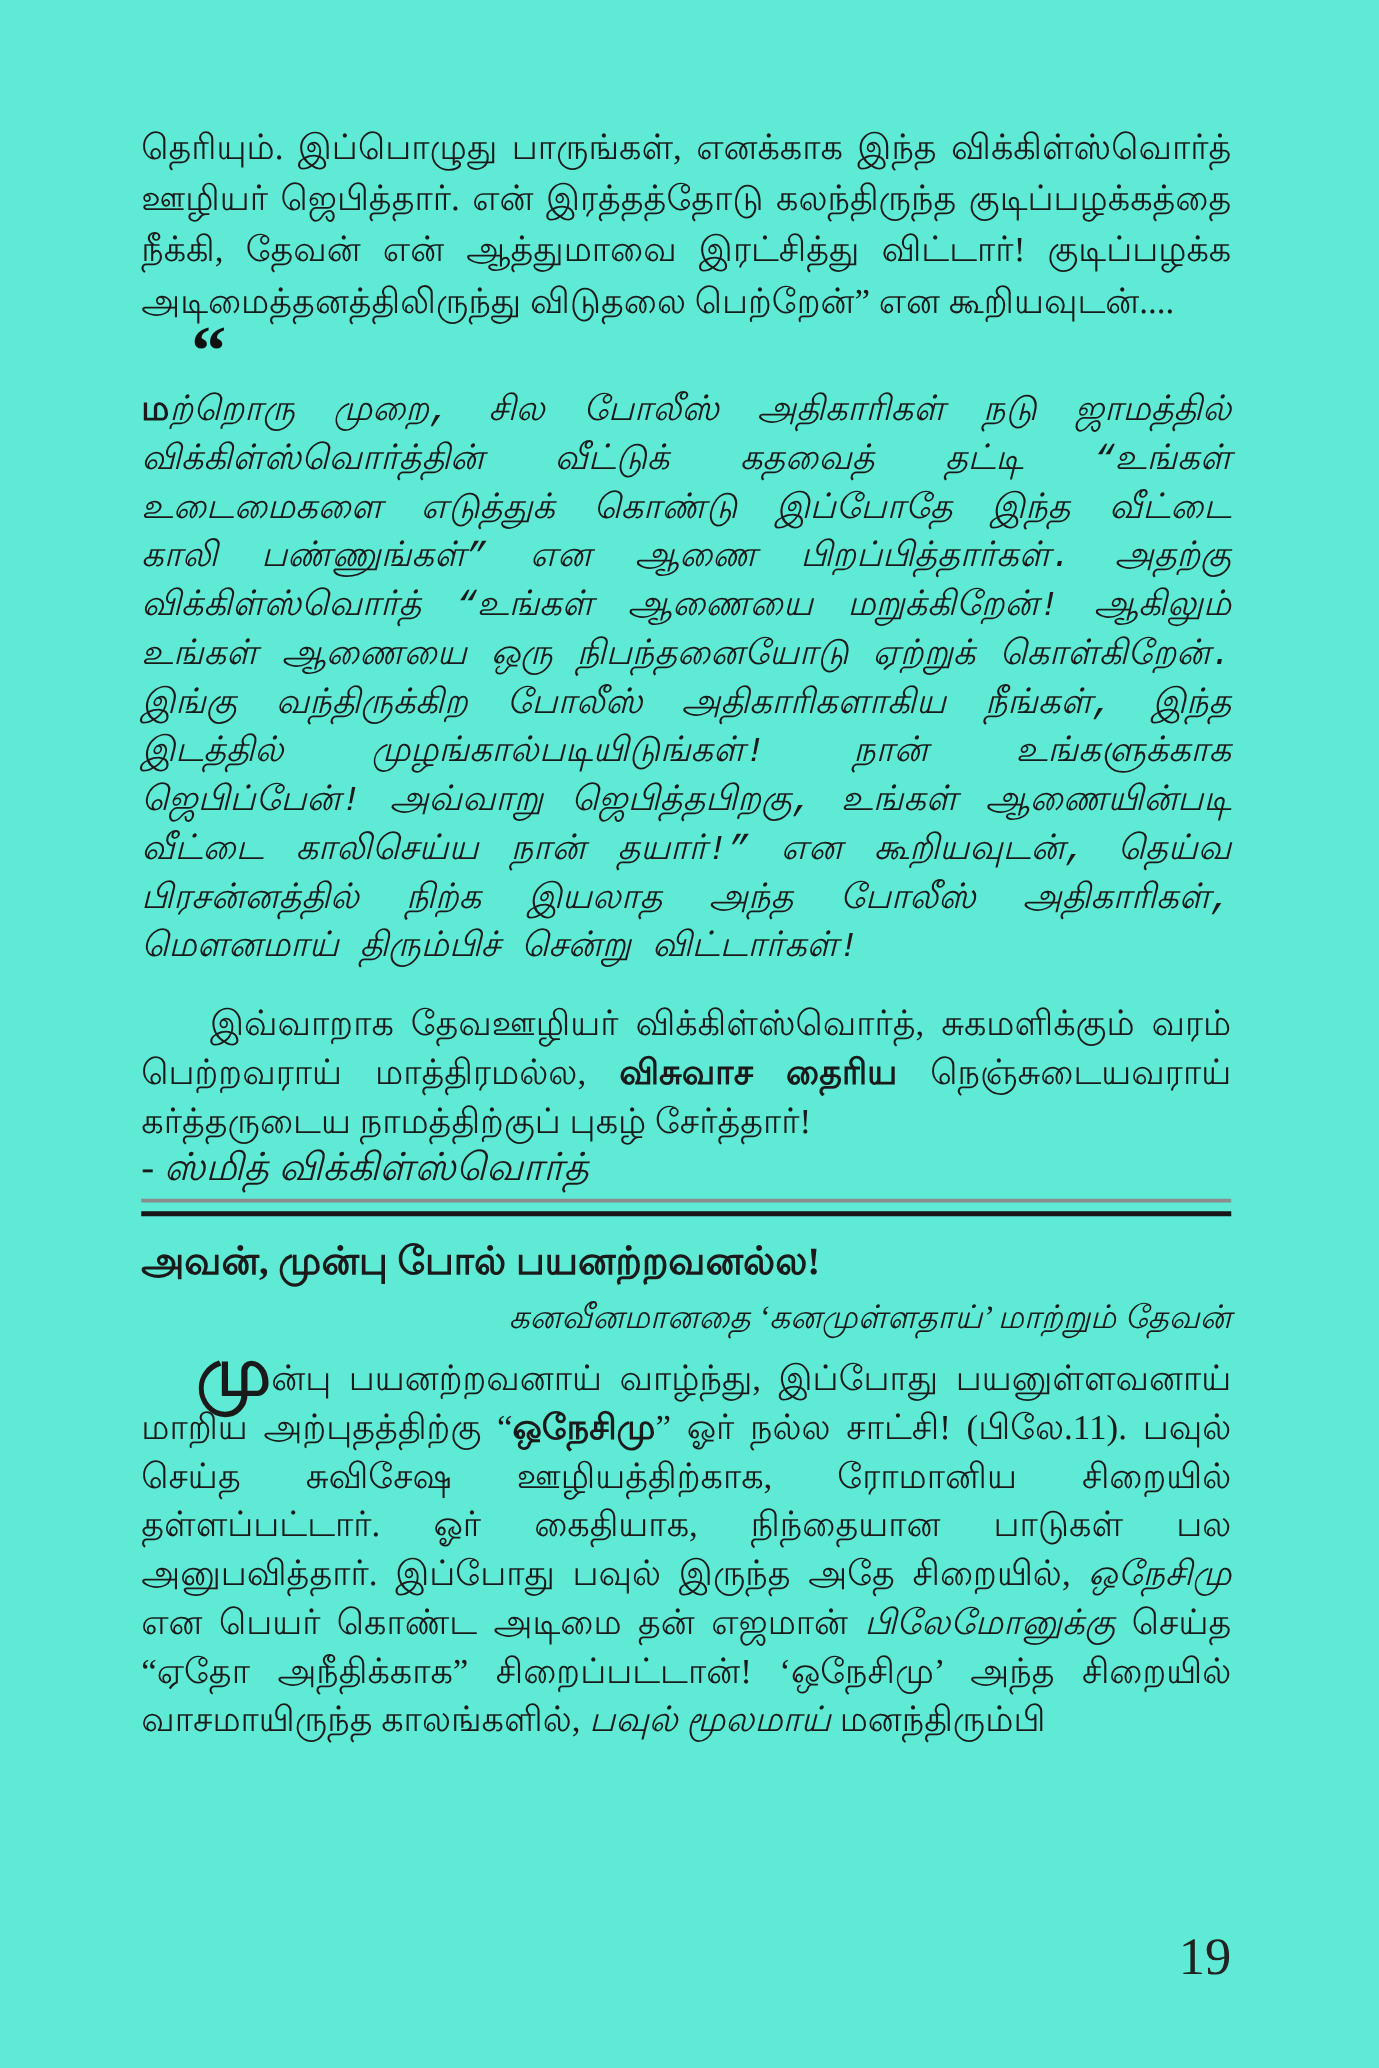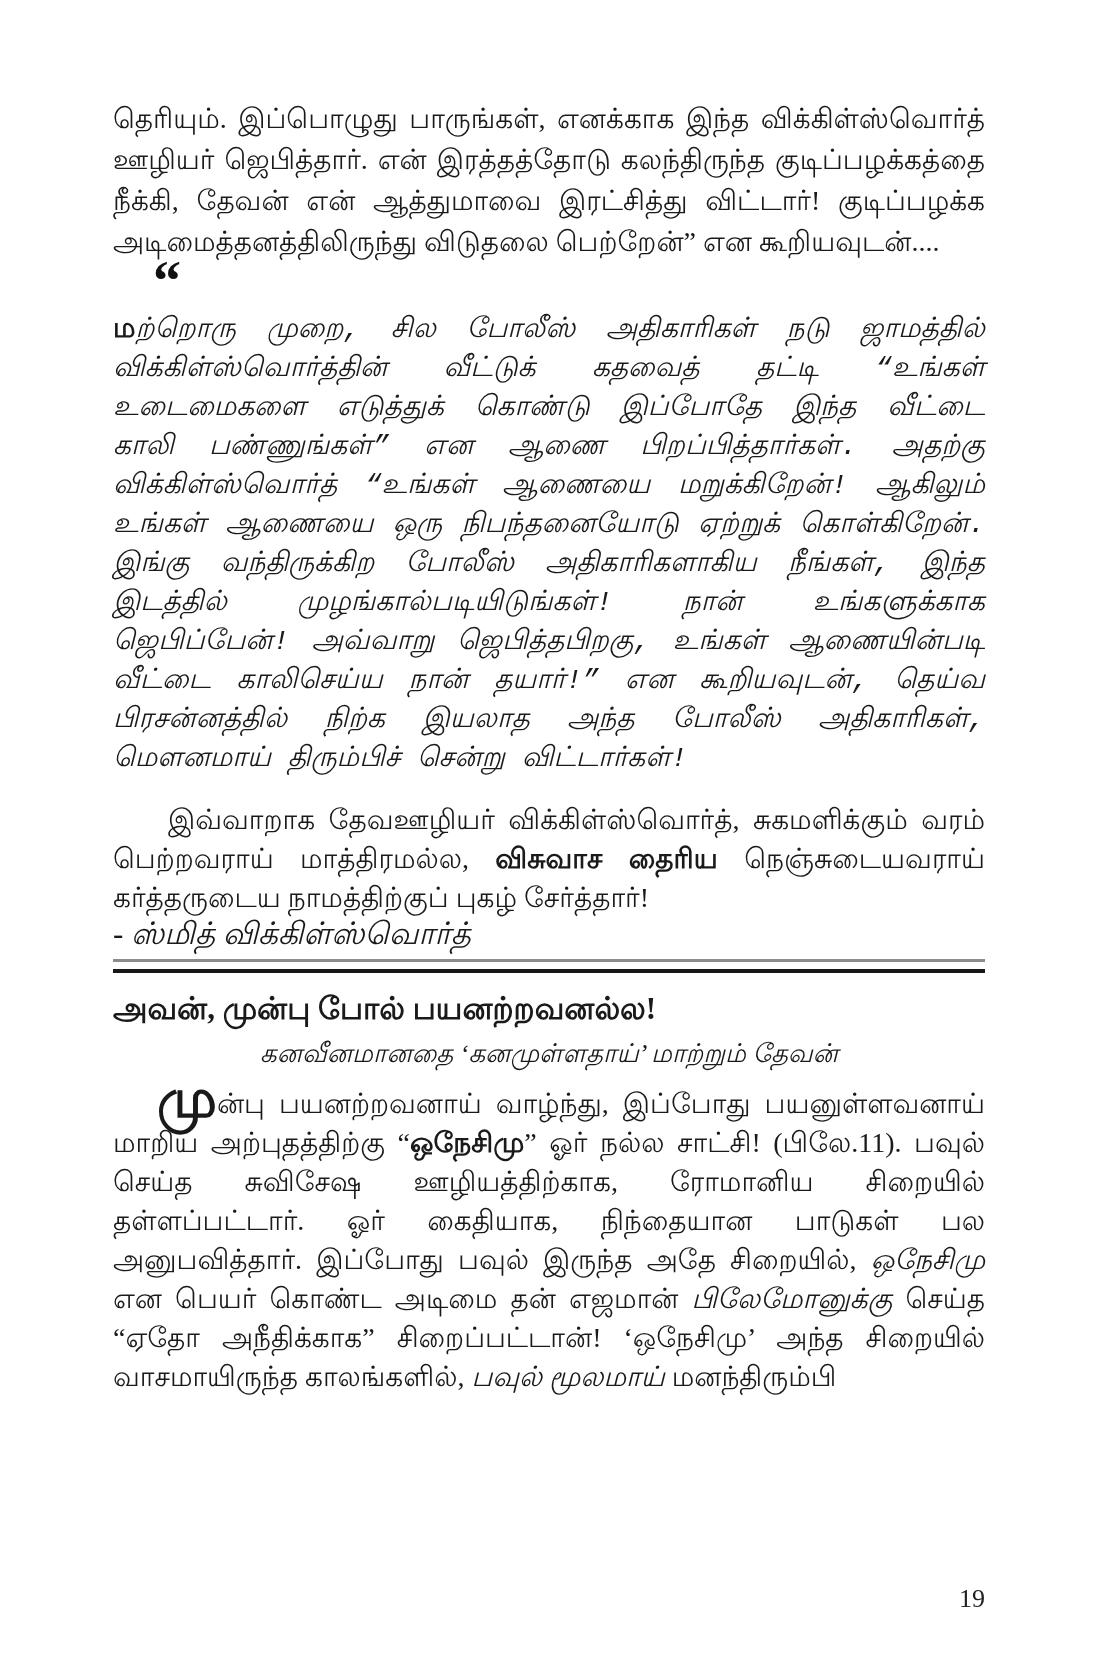--- a/index.html
+++ b/index.html
@@ -1,19 +1,19 @@
 <!DOCTYPE html>
 <html><head>
 <meta charset="utf-8">
 <style>
   html,body{margin:0;padding:0;background:#e8e8e8;}
   .page{
     position:relative;
     width:1103px;height:1654px;
-    background:#ffffff;
+    background:#5eead4;
     margin:0 auto;
     overflow:hidden;
     font-family:"Liberation Serif","DejaVu Serif",serif;
     color:#1a1a1a;
     box-sizing:border-box;
     padding:98px 118px 0 113px;
   }
   .body-text{
     font-size:28px;
     line-height:41px;
@@ -77,42 +77,42 @@
   }
   .section-heading{
     margin:14px 0 0 0;
     text-align:left;
     font-size:31px;
     font-weight:bold;
     line-height:43px;
   }
   .section-subheading{
     margin:6px 0 0 0;
-    text-align:center;
+    text-align:right;
     font-style:italic;
     font-size:26px;
     line-height:36px;
   }
   .final-para{
     margin-top:12px;
     text-indent:44px;
     line-height:39px;
   }
   .dropcap{
     font-size:54px;
     font-weight:bold;
     line-height:0;
     position:relative;
     top:4px;
   }
   .page-number{
     position:absolute;
-    top:1584px;
+    top:1542px;
     right:118px;
-    font-size:26px;
+    font-size:42px;
     color:#222;
     margin-left:48px;
   }
 </style>
 </head>
 <body>
 
 <div class="page">
 
   <p class="body-text para1">தெரியும். இப்பொழுது பாருங்கள், எனக்காக இந்த விக்கிள்ஸ்வொர்த் ஊழியர் ஜெபித்தார். என் இரத்தத்தோடு கலந்திருந்த குடிப்பழக்கத்தை நீக்கி, தேவன் என் ஆத்துமாவை இரட்சித்து விட்டார்! குடிப்பழக்க அடிமைத்தனத்திலிருந்து விடுதலை பெற்றேன்” என கூறியவுடன்....</p>

